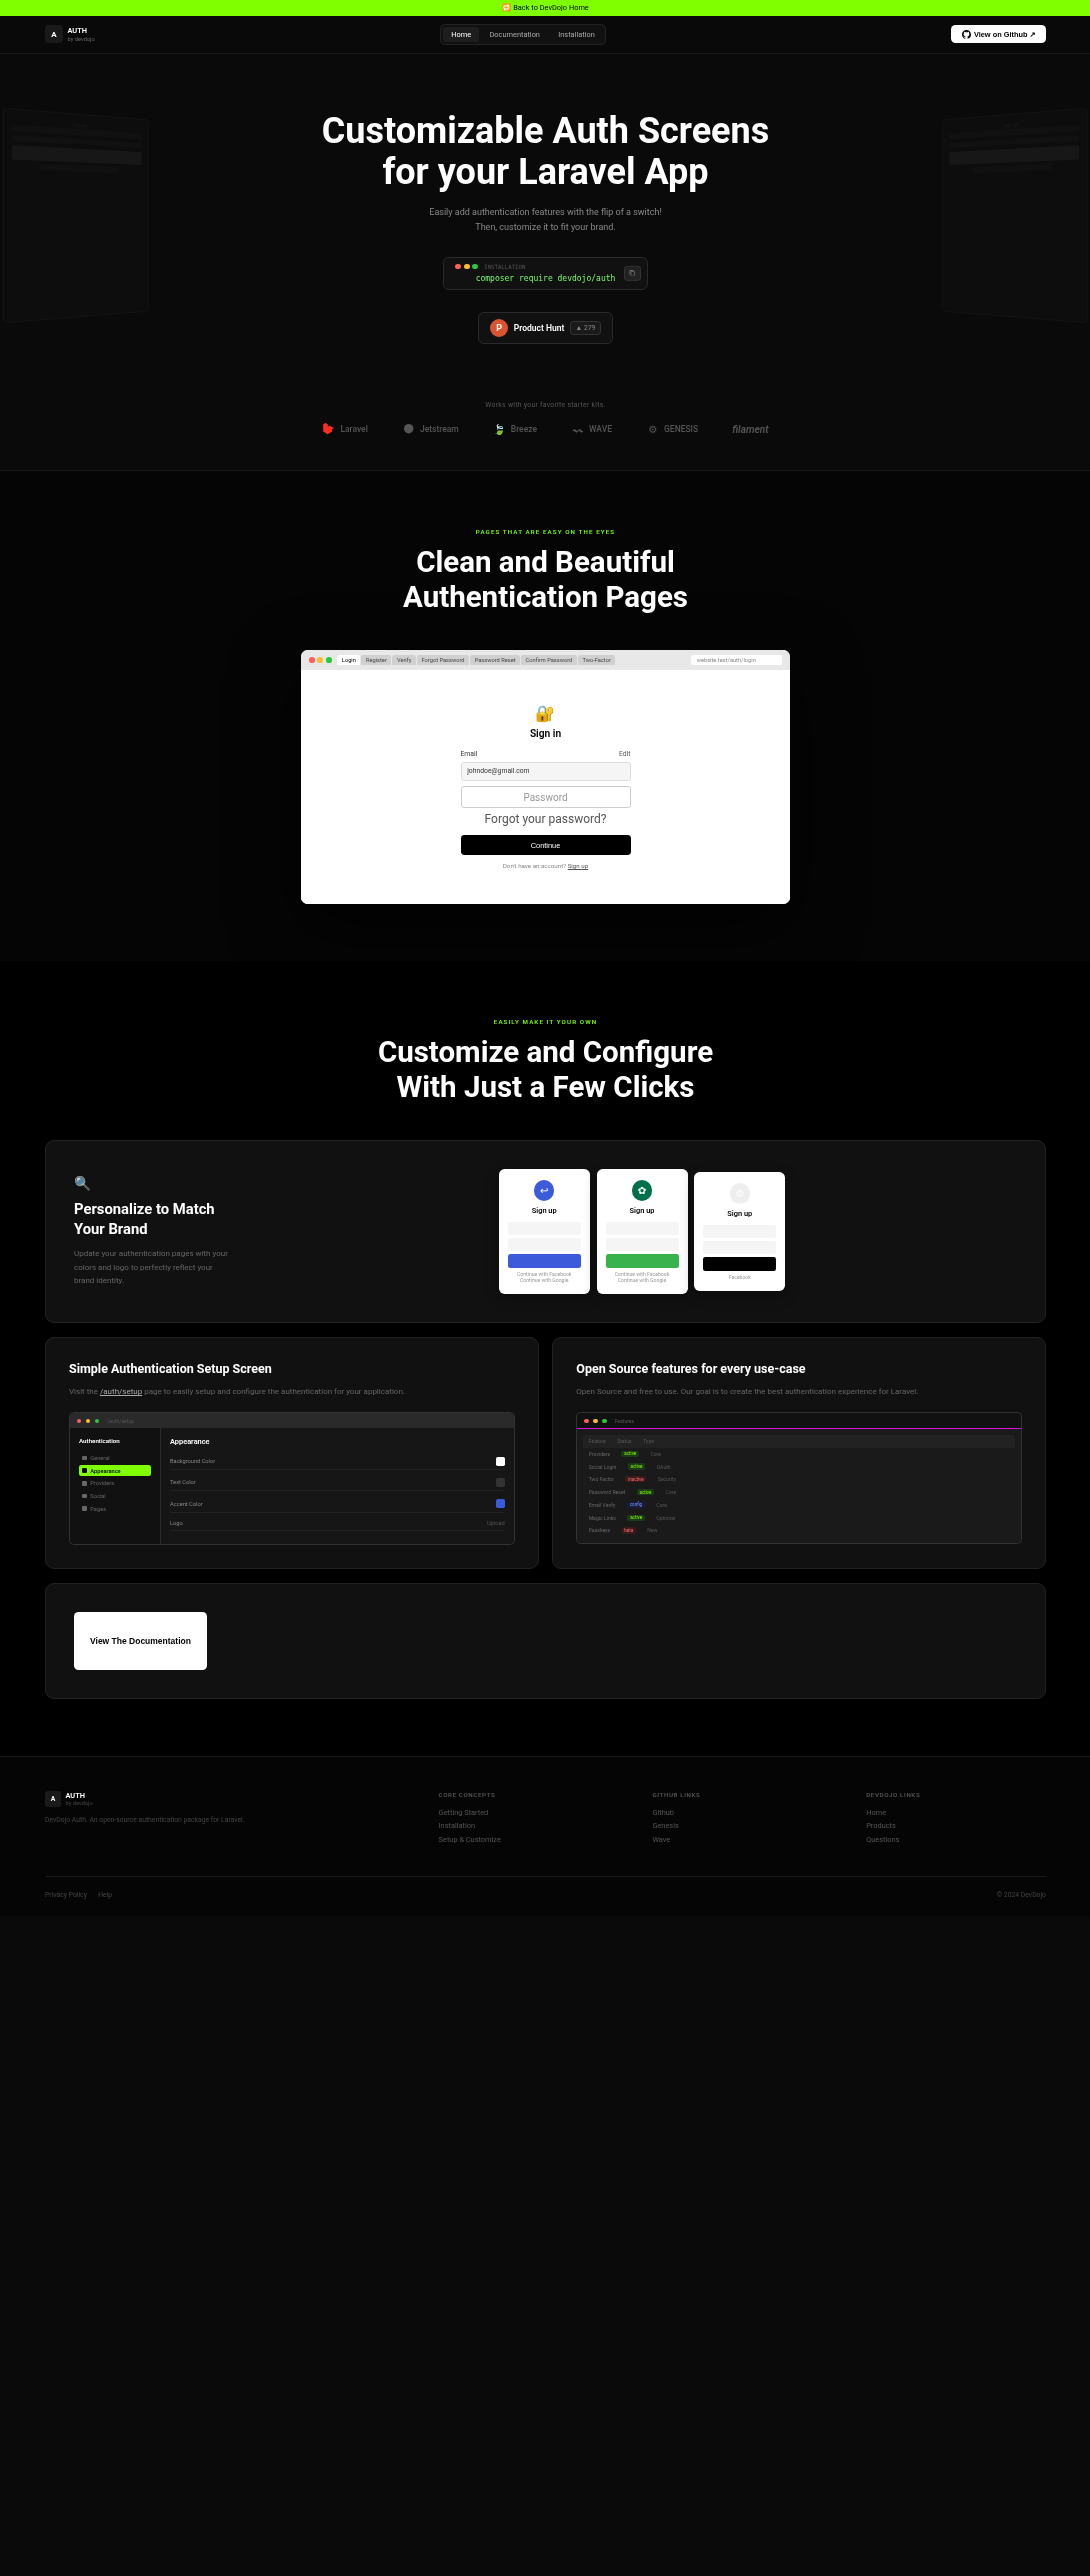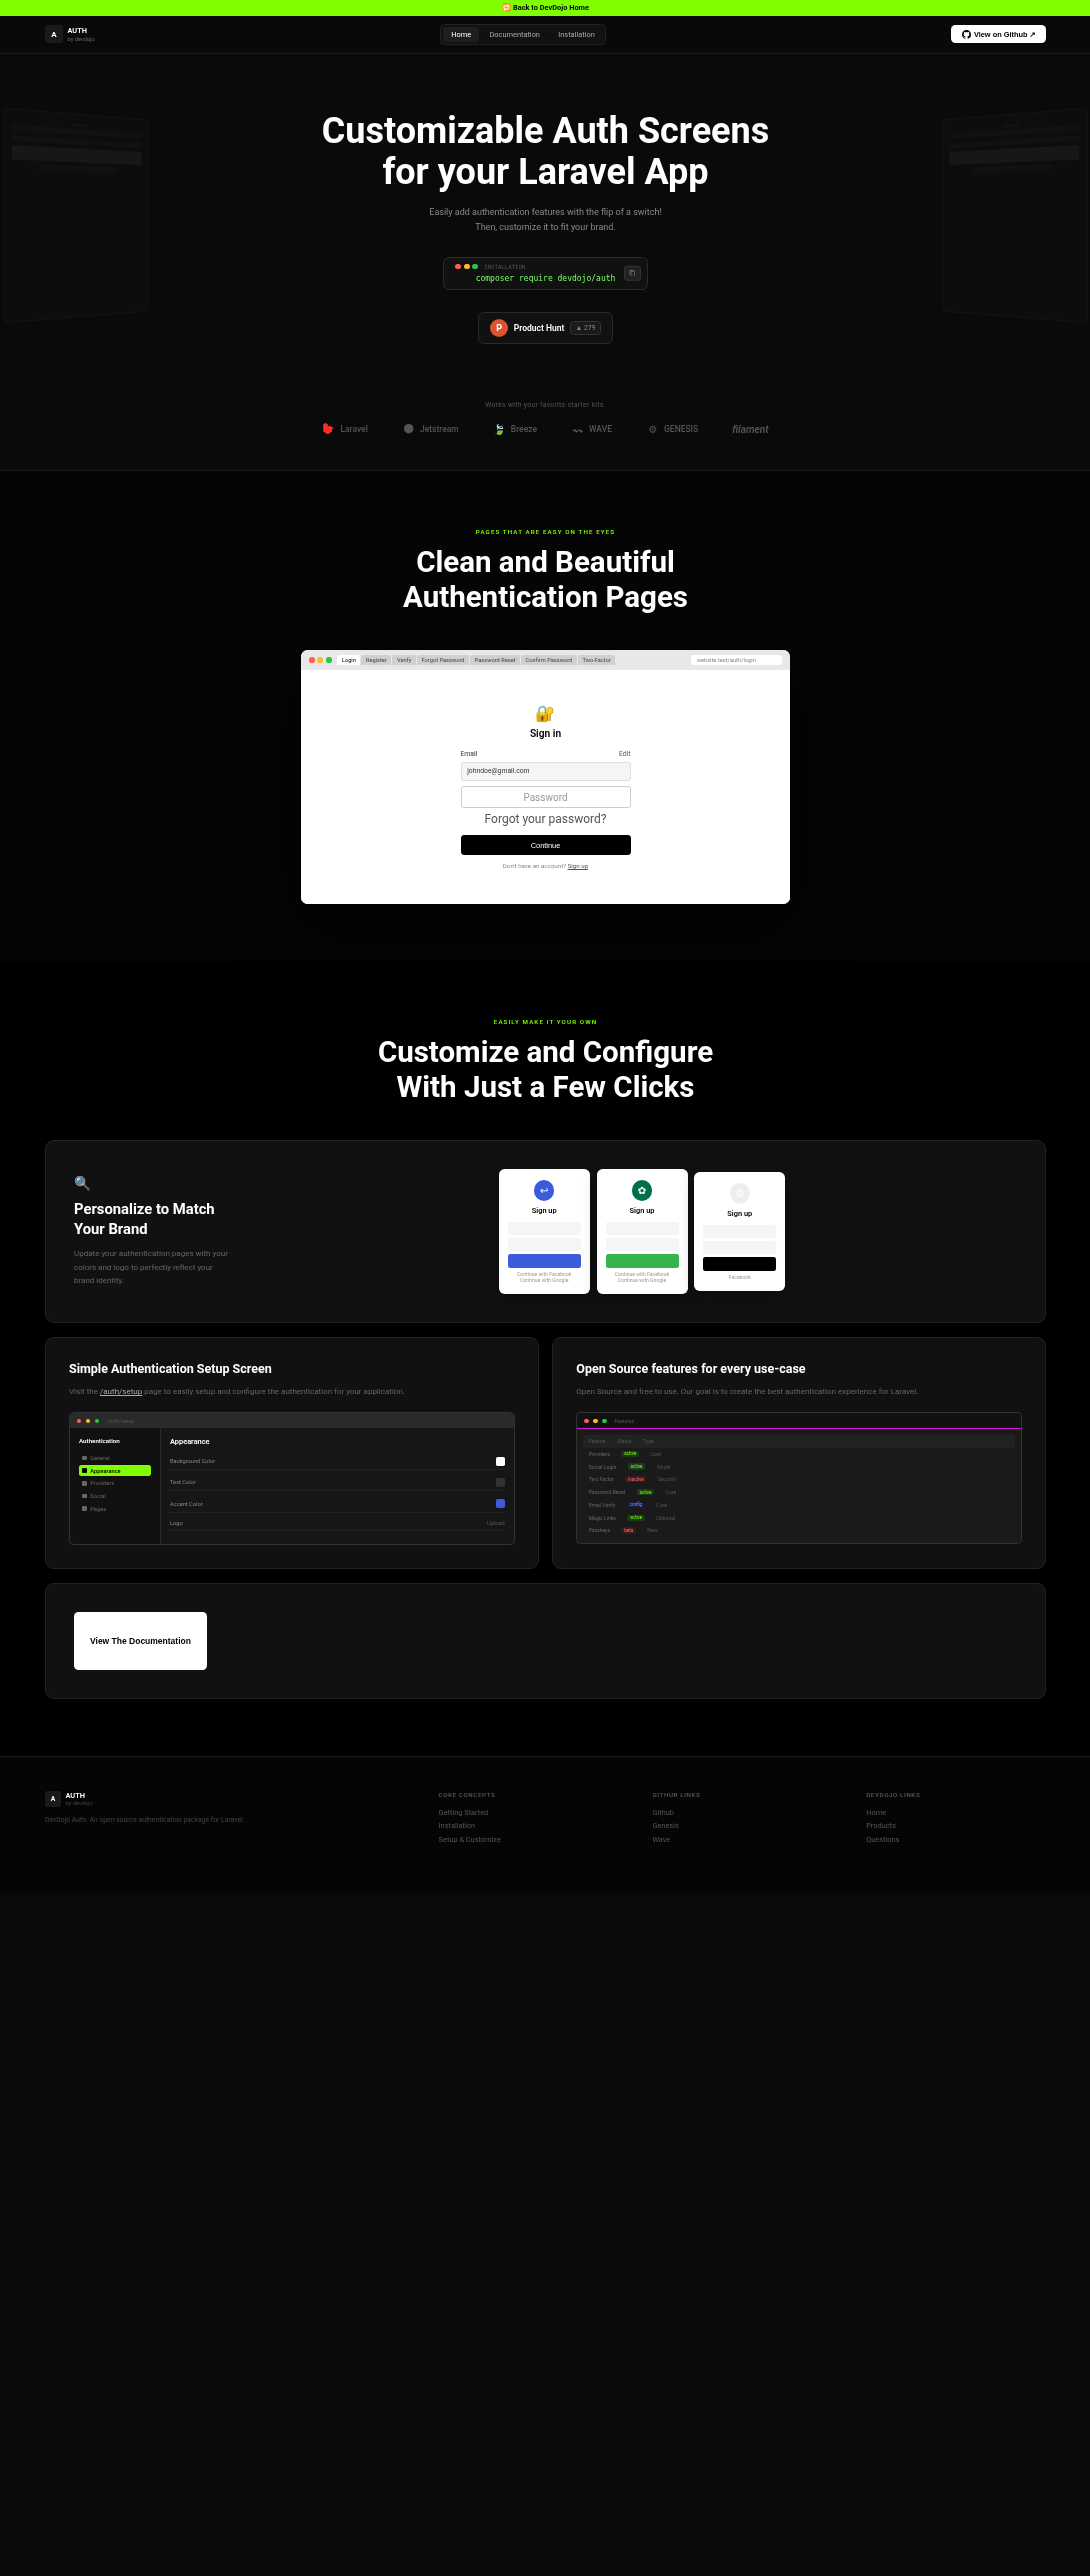--- a/index.html
+++ b/index.html
@@ -11,21 +11,21 @@
       overflow-x: hidden;
     }
 
     
     .top-banner {
       background: #7fff00;
       text-align: center;
       padding: 3.4px 0;
       font-size: 7.4px;
       color: #000;
-      font-weight: 700;
+      font-weight: 400;
       cursor: pointer;
     }
 
     
     .navbar {
       display: flex;
       align-items: center;
       justify-content: space-between;
       padding: 8px 45px;
       background: rgba(10,10,10,0.95);
@@ -1086,14 +1086,21 @@
     </div>
 
     <div>
       <div class="footer-col-title">DEVDOJO LINKS</div>
       <a href="#" class="footer-link">Home</a>
       <a href="#" class="footer-link">Products</a>
       <a href="#" class="footer-link">Questions</a>
     </div>
   </div>
 
+  <div class="footer-bottom">
+    <div class="footer-bottom-links">
+      <a href="#">Privacy Policy</a>
+      <a href="#">Help</a>
+    </div>
+    <span>© 2024 DevDojo</span>
+  </div>
 </footer>
 
 
 </body></html>

